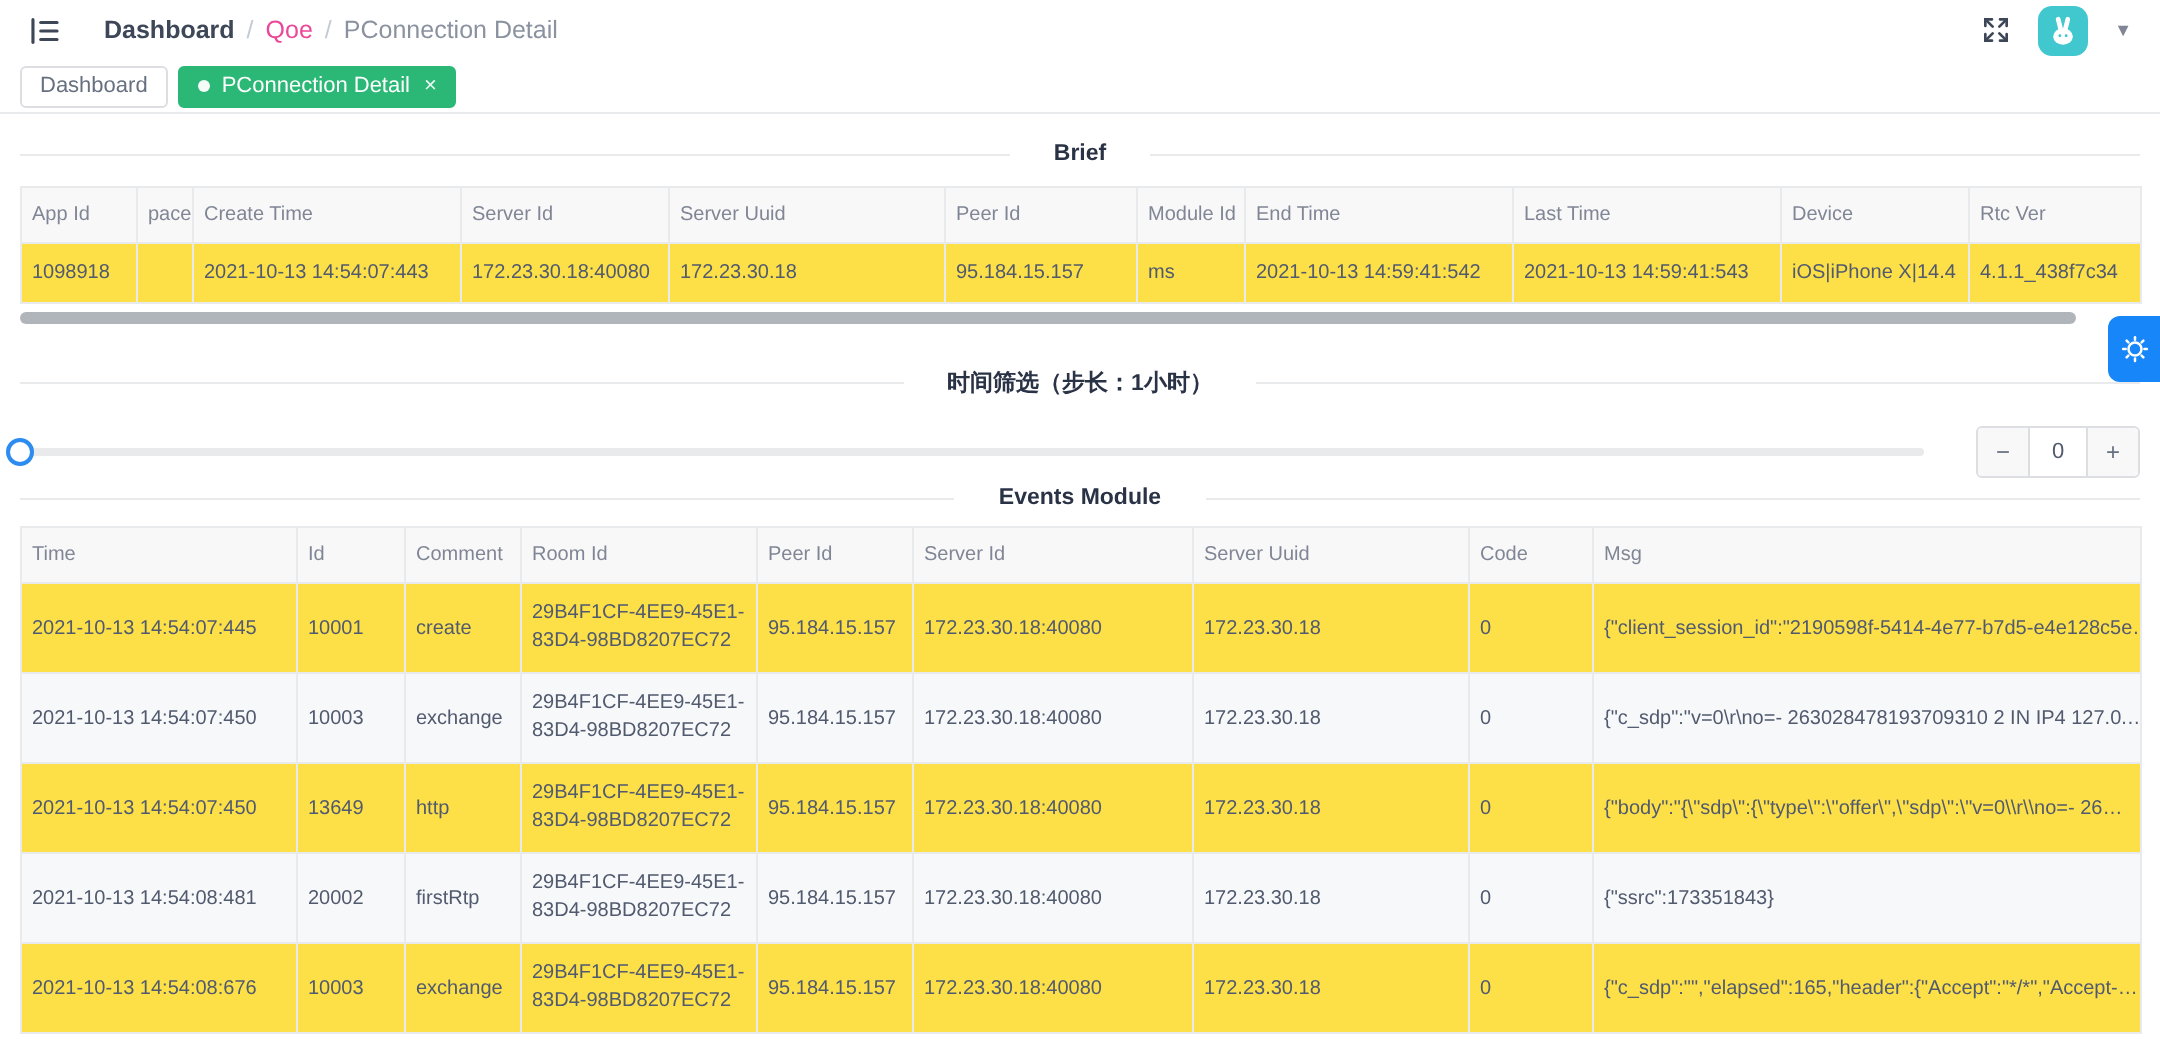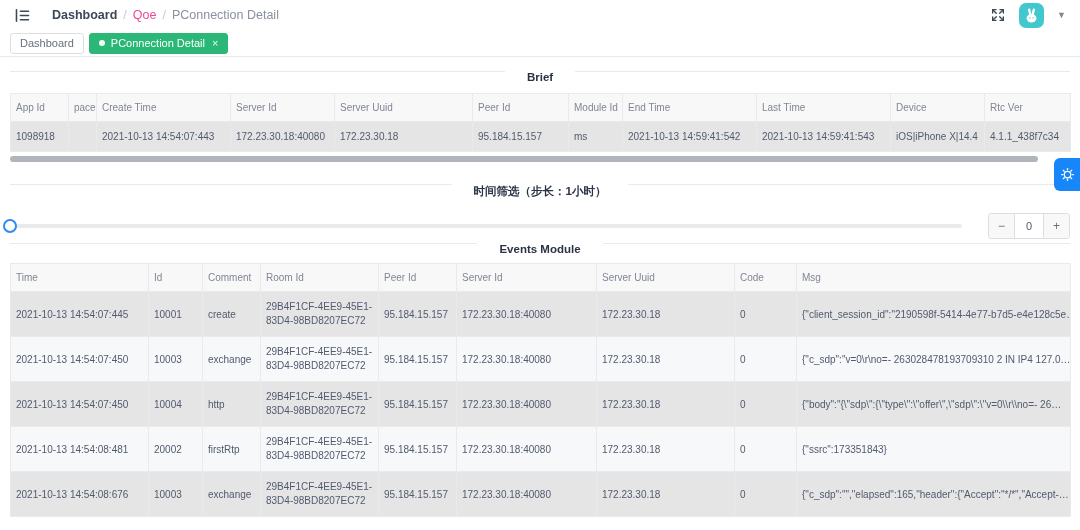--- a/index.html
+++ b/index.html
@@ -29,33 +29,33 @@
   .tagbar{height:27px;display:flex;align-items:center;gap:5px;padding:0 10px;
     border-bottom:1px solid var(--border);background:#fff}
   .tag{height:21px;display:flex;align-items:center;padding:0 9px;font-size:11px;
     border:1px solid #dcdee2;border-radius:3px;background:#fff;color:#66707f;cursor:pointer}
   .tag.active{background:var(--tab-active);border-color:var(--tab-active);color:#fff}
   .tag .dot{width:6px;height:6px;border-radius:50%;background:#fff;opacity:.95;margin-right:6px}
   .tag .close{margin-left:7px;font-size:11px;opacity:.9;cursor:pointer}
 
   
   .main{padding:0 10px}
-  .divider{display:flex;font-size:11.5px;font-weight:700;color:#2a3246}
+  .divider{display:flex;align-items:center;font-size:11.5px;font-weight:700;color:#2a3246}
   .divider::before,.divider::after{content:"";flex:1;height:1px;background:var(--border)}
   .divider span{padding:0 22px;white-space:nowrap}
   .div-brief{margin:14px 0 10px}
   .div-time{margin:22px 0 0}
   .div-events{margin:4px 0 8px}
 
   
   table.data-table{width:1060px;border-collapse:collapse;table-layout:fixed;font-size:10px}
   .data-table th,.data-table td{border:1px solid var(--border);padding:4px 5px;text-align:left;
     overflow:hidden;white-space:nowrap}
   .data-table th{color:var(--head-text);font-weight:400;background:#f8f8f9;height:28px}
-  .data-table td{color:var(--cell-text);background:#e5e5e5}
+  .data-table td{color:var(--cell-text);background:#fde047}
   #brief-table td{height:30px}
   #events-table td{height:45px}
   #events-table tbody tr:nth-child(even) td{background:#f7f8fa}
   #events-table td.wrap{white-space:normal;word-break:break-all;line-height:1.45}
 
   
   .h-scrollbar{width:1028px;height:6px;border-radius:3px;background:#b0b4bb;margin:4px 0 0 0;cursor:pointer}
 
   
   .slider-row{display:flex;align-items:center;justify-content:space-between;margin-top:14px;height:26px}
@@ -249,21 +249,21 @@
           <td>exchange</td>
           <td class="wrap">29B4F1CF-4EE9-45E1-83D4-98BD8207EC72</td>
           <td>95.184.15.157</td>
           <td>172.23.30.18:40080</td>
           <td>172.23.30.18</td>
           <td>0</td>
           <td>{"c_sdp":"v=0\r\no=- 263028478193709310 2 IN IP4 127.0.…</td>
         </tr>
         <tr>
           <td>2021-10-13 14:54:07:450</td>
-          <td>10004</td>
+          <td>13649</td>
           <td>http</td>
           <td class="wrap">29B4F1CF-4EE9-45E1-83D4-98BD8207EC72</td>
           <td>95.184.15.157</td>
           <td>172.23.30.18:40080</td>
           <td>172.23.30.18</td>
           <td>0</td>
           <td>{"body":"{\"sdp\":{\"type\":\"offer\",\"sdp\":\"v=0\\r\\no=- 26…</td>
         </tr>
         <tr>
           <td>2021-10-13 14:54:08:481</td>

